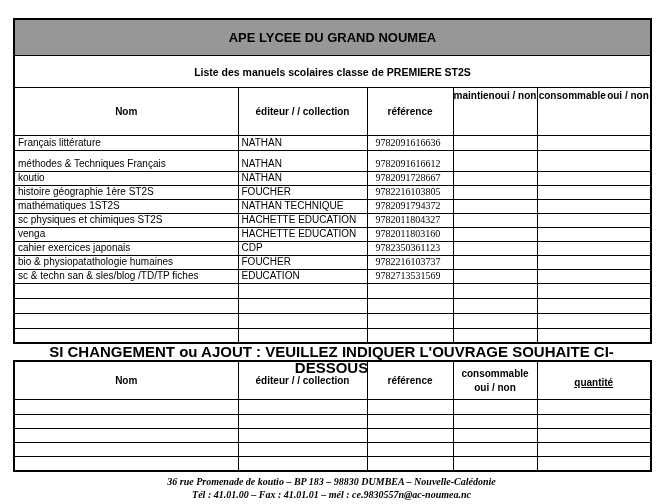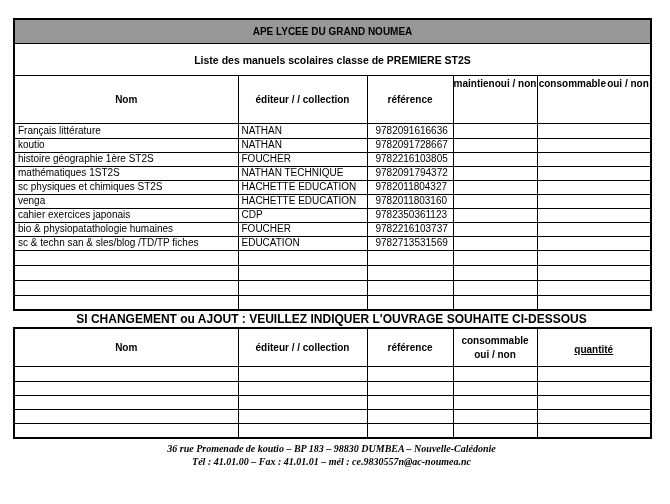--- a/index.html
+++ b/index.html
@@ -9,22 +9,22 @@
   }
   .sheet{position:relative;width:670px;height:504px;}
   .tbl-wrap{margin:18px 0 0 13px;width:637px;}
 
   table{border-collapse:collapse;table-layout:fixed;width:637px;}
   table.doc-table{border:2px solid #000;}
   .doc-table th,.doc-table td{border:1px solid #000;overflow:hidden;white-space:nowrap;}
 
   
   tr.title-row th{
-    background:#979797;height:19px;font-weight:bold;font-size:10px;
-    text-align:center;vertical-align:middle;padding:2px;margin-left:48px;
+    background:#979797;height:19px;font-weight:bold;font-size:13px;
+    text-align:center;vertical-align:middle;padding:8px;margin-left:48px;
   }
   tr.subtitle-row th{
     height:15px;font-weight:bold;font-size:10.5px;text-align:center;
     vertical-align:middle;padding:8px;background:#fff;
   }
 
   
   tr.head-row th{
     font-weight:bold;font-size:10px;text-align:center;vertical-align:middle;
     padding:0;background:#fff;
@@ -33,25 +33,25 @@
   tr.head-row2{height:39px;}
   tr.head-row2 th{font-weight:bold;font-size:10px;text-align:center;vertical-align:middle;padding:0;}
   th.two-line{vertical-align:middle;}
   th.two-line .stack{display:flex;flex-direction:row;justify-content:space-evenly;height:44px;}
   th.two-line2 .stack2{display:flex;flex-direction:column;justify-content:center;gap:3px;height:100%;}
   th.top-align{vertical-align:top;text-decoration:underline;}
   th.top-align .pad-top{padding-top:4px;}
 
   
   td{font-size:10px;line-height:11px;vertical-align:bottom;padding:0 2px 2px 3px;}
-  td.c-ref{padding-left:8px;}
+  td.c-ref{padding-left:8px;font-family:Liberation Serif, serif;}
 
   .mid-title{
     width:637px;height:16px;line-height:16px;text-align:center;
-    font-weight:bold;font-size:12px;
+    font-weight:bold;font-size:15px;
   }
 
   .footer{margin-top:3px;width:637px;text-align:center;
     font-family:"Liberation Serif", serif;font-style:italic;font-weight:bold;
     font-size:10px;line-height:13px;
   }
 </style>
 </head>
 <body>
 
@@ -88,20 +88,27 @@
               <div>consommable</div>
               <div>oui / non</div>
             </div>
           </th>
         </tr>
 
         <tr style="height:15px">
           <td class="c-nom">Français littérature</td>
           <td class="c-ed">NATHAN</td>
           <td class="c-ref">9782091616636</td>
+          <td class="c-mnt"></td>
+          <td class="c-con"></td>
+        </tr>
+        <tr style="height:21px">
+          <td class="c-nom">méthodes &amp; Techniques Français</td>
+          <td class="c-ed">NATHAN</td>
+          <td class="c-ref">9782091616612</td>
           <td class="c-mnt"></td>
           <td class="c-con"></td>
         </tr>
         <tr style="height:14px">
           <td class="c-nom">koutio</td>
           <td class="c-ed">NATHAN</td>
           <td class="c-ref">9782091728667</td>
           <td class="c-mnt"></td>
           <td class="c-con"></td>
         </tr>

